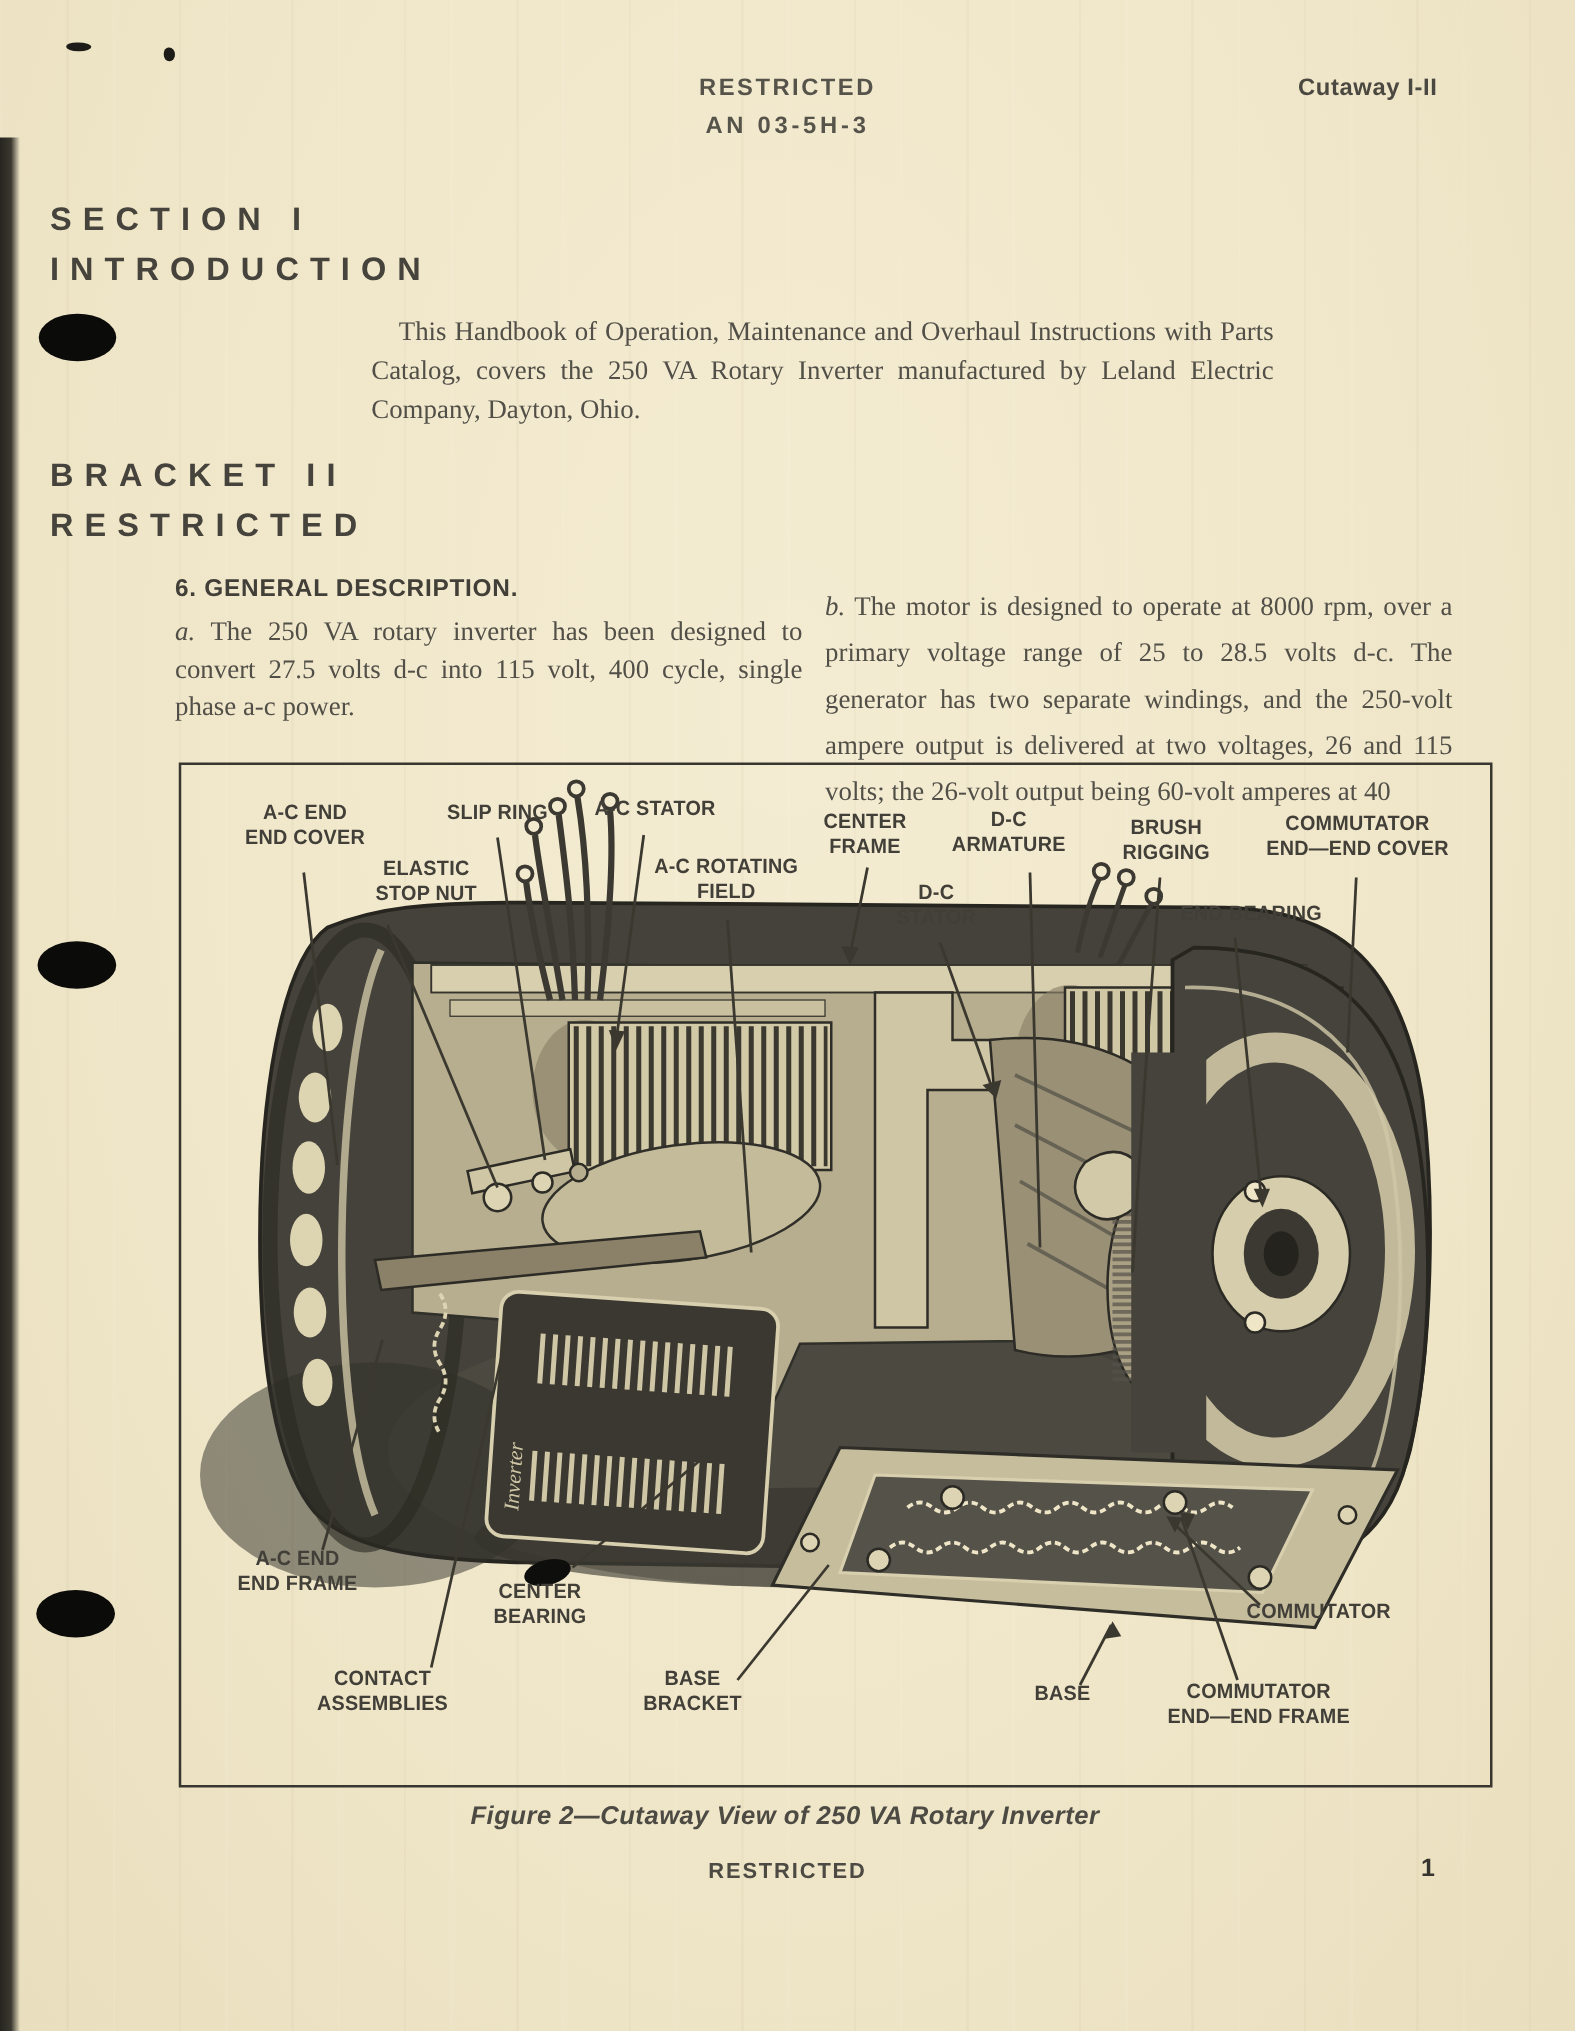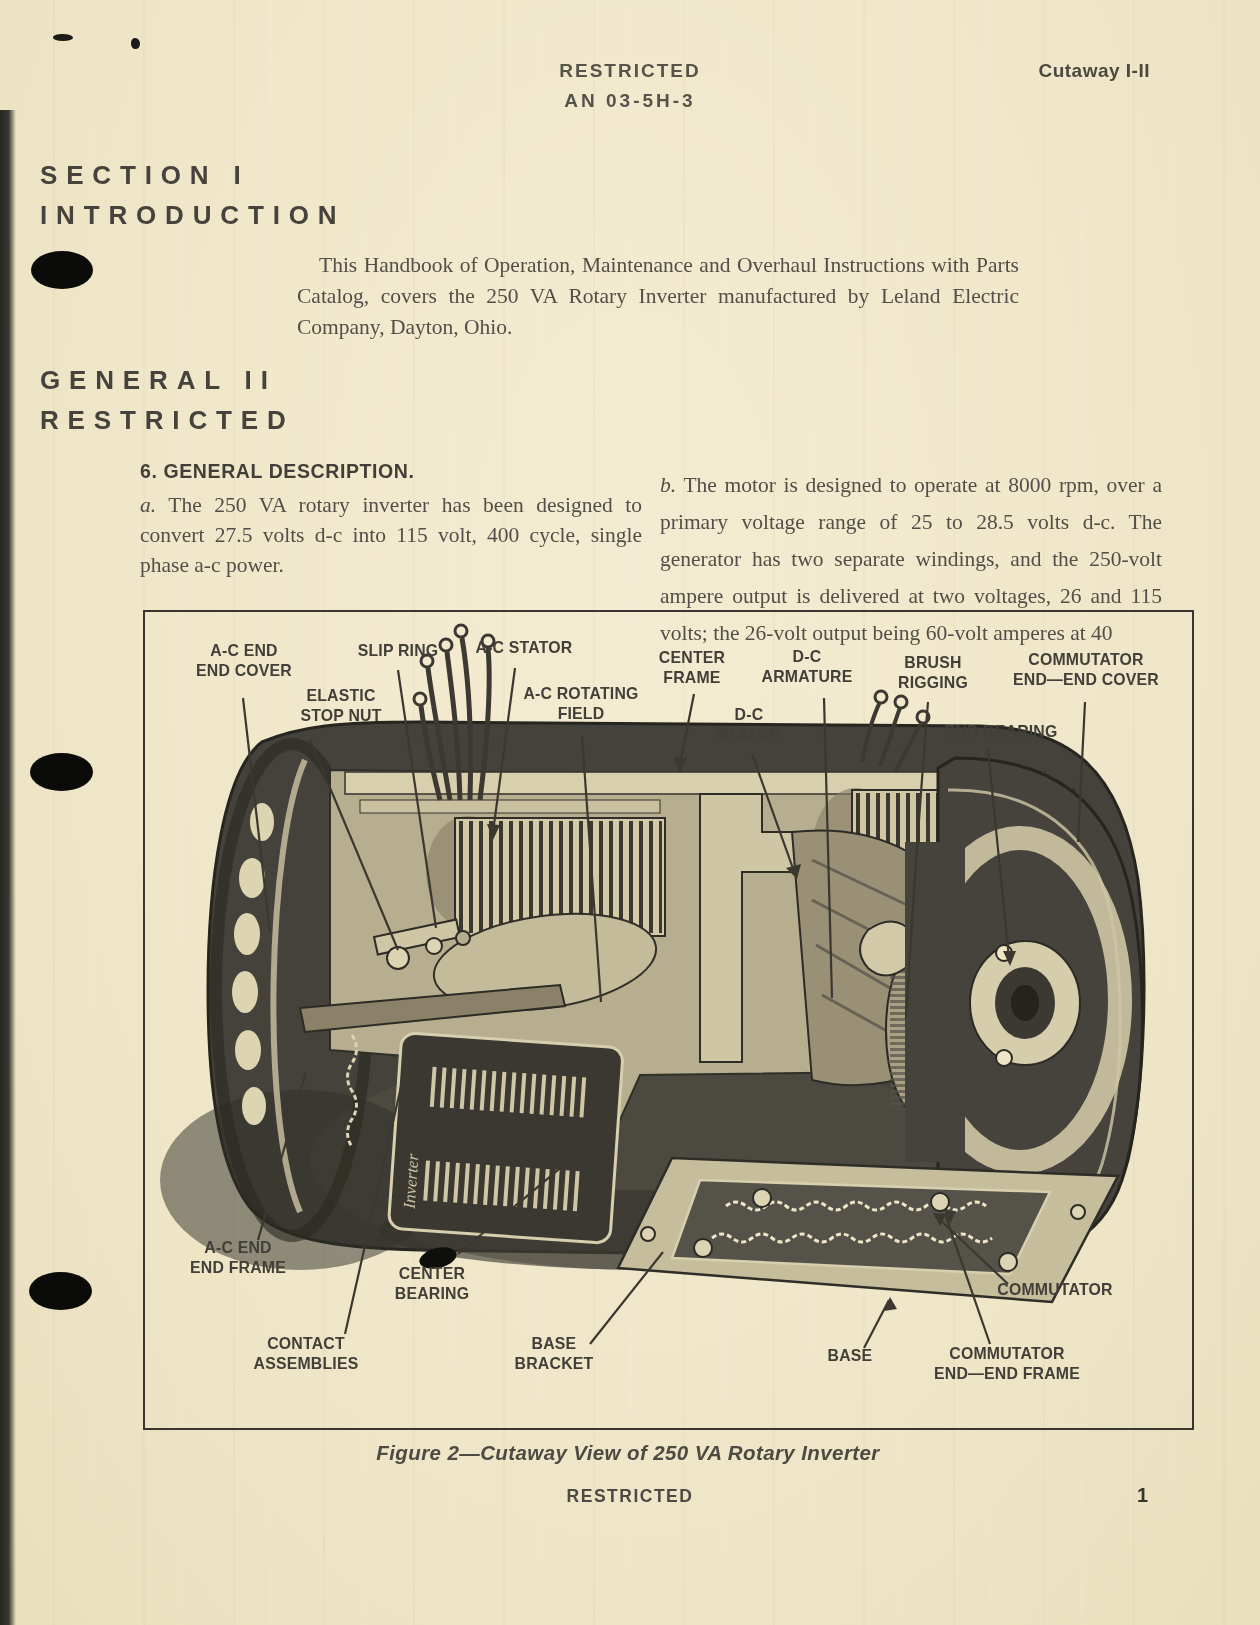--- a/index.html
+++ b/index.html
@@ -72,21 +72,21 @@
   <div class="speck" style="left:131px;top:38px;width:9px;height:11px;"></div>
 
   <div class="hdr-center" style="top:60px;">RESTRICTED</div>
   <div class="hdr-center" style="top:90px;letter-spacing:3px;">AN 03-5H-3</div>
   <div class="hdr-right">Cutaway I-II</div>
 
   <div class="sec-title" style="top:160px;">SECTION I</div>
   <div class="sec-title" style="top:200px;">INTRODUCTION</div>
   <div class="serif intro-para">This Handbook of Operation, Maintenance and Overhaul Instructions with Parts Catalog, covers the 250 VA Rotary Inverter manufactured by Leland Electric Company, Dayton, Ohio.</div>
 
-  <div class="sec-title" style="top:365px;">GENERAL II</div>
+  <div class="sec-title" style="top:365px;">BRACKET II</div>
   <div class="sec-title" style="top:405px;">RESTRICTED</div>
 
   <div class="col-head">6. GENERAL DESCRIPTION.</div>
   <div class="serif col col-left"><span class="lead-i">a.</span><span> The 250 VA rotary inverter has been designed to convert 27.5 volts d-c into 115 volt, 400 cycle, single phase a-c power.</span></div>
   <div class="serif col col-right"><span class="lead-i">b.</span><span> The motor is designed to operate at 8000 rpm, over a primary voltage range of 25 to 28.5 volts d-c. The generator has two separate windings, and the 250-volt ampere output is delivered at two voltages, 26 and 115 volts; the 26-volt output being 60-volt amperes at 40</span></div>
 
   <div class="figure-box"></div>
 
   <svg class="fig-svg" width="1047" height="816" viewBox="143 610 1047 816">
 

